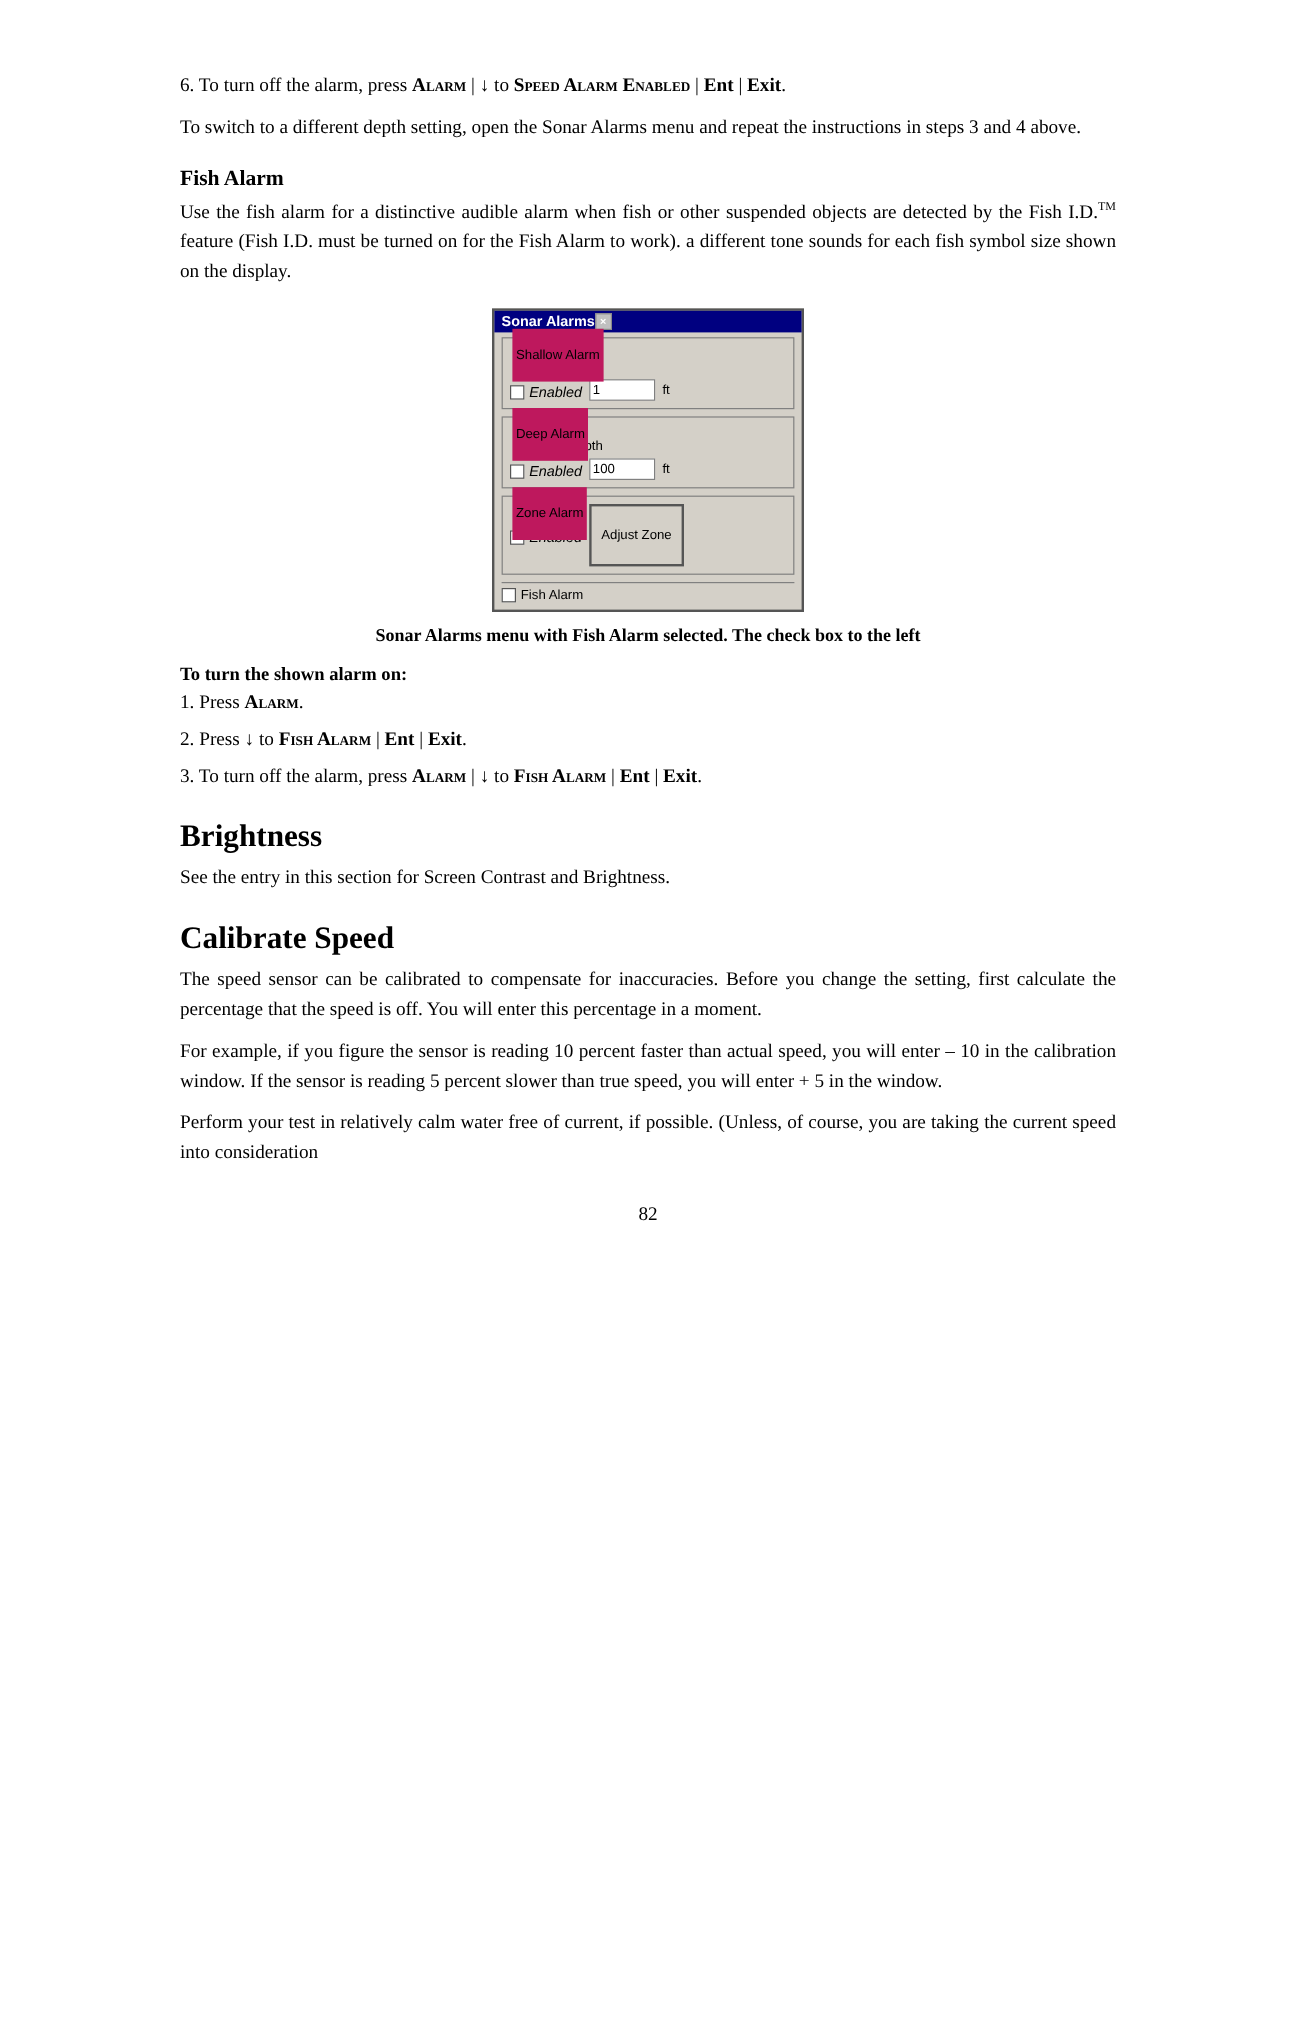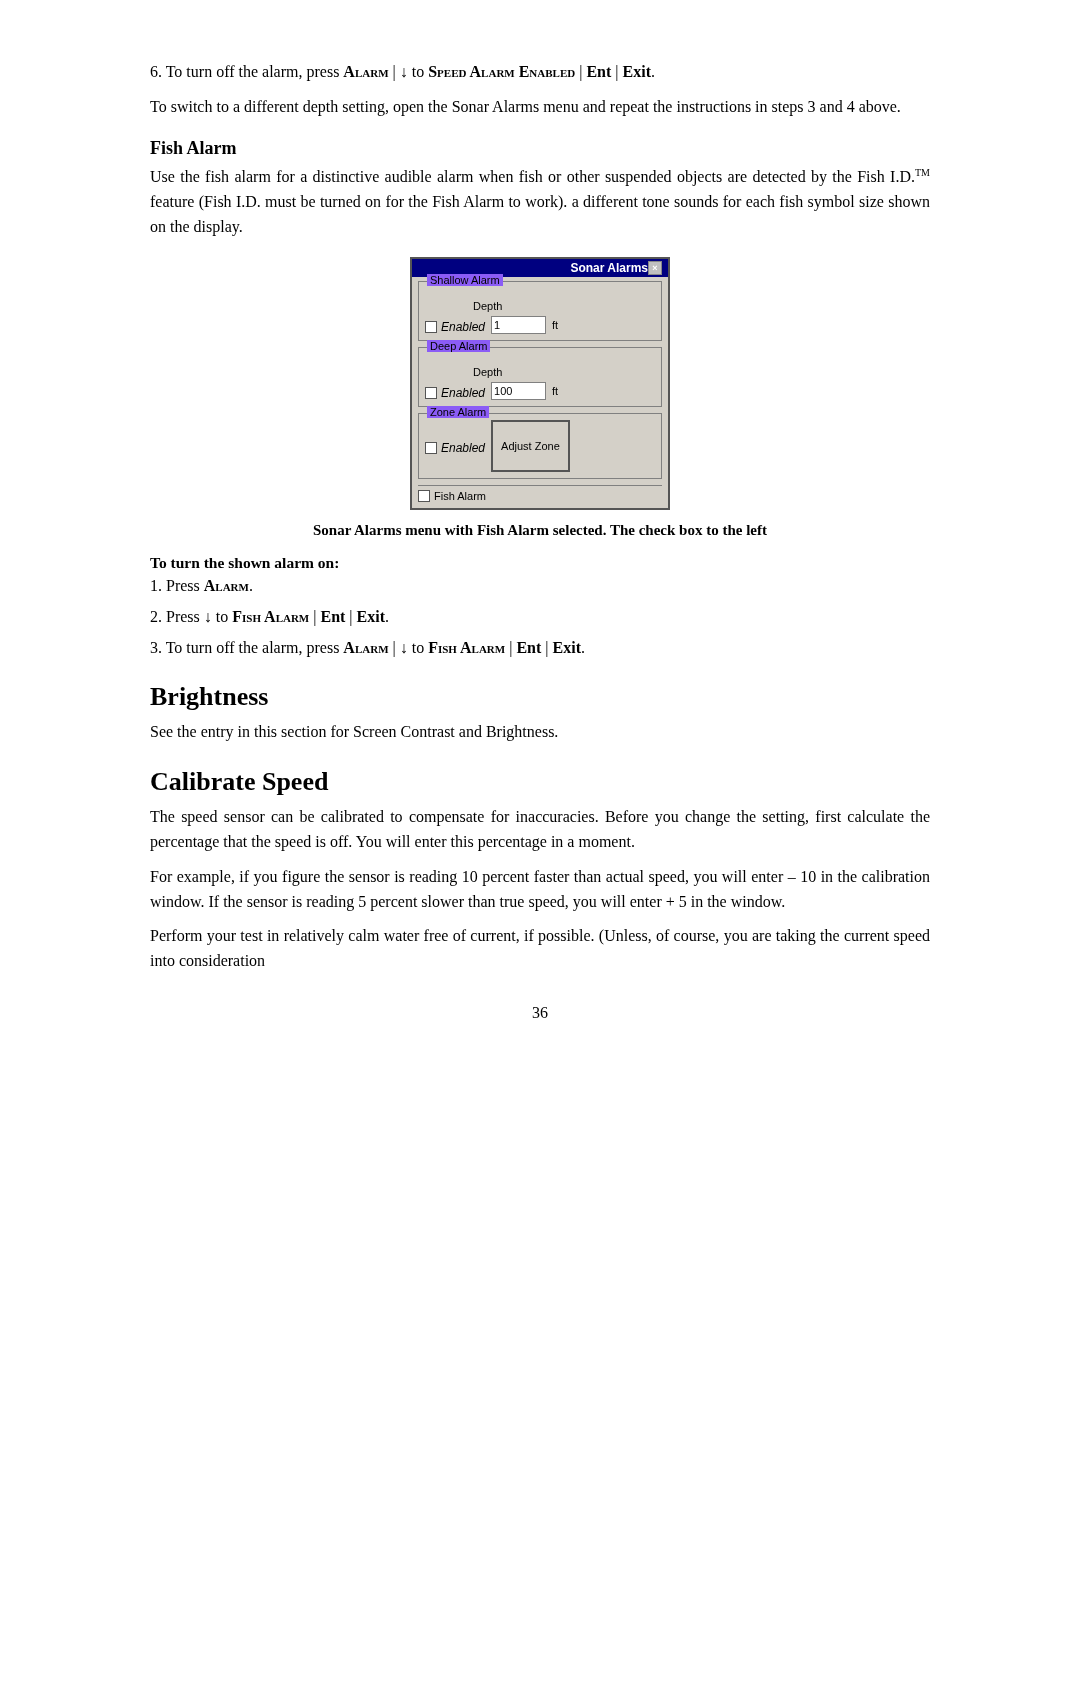--- a/index.html
+++ b/index.html
@@ -84,21 +84,21 @@
       color: #000;
     }
     .dialog-title-bar {
       background: #000080;
       color: #fff;
       font-weight: bold;
       font-size: 12px;
       padding: 2px 6px;
       display: flex;
       align-items: center;
-      justify-content: flex-end;
+      justify-content: flex-start;
     }
     .dialog-title-bar span {
       font-family: Arial, sans-serif;
       font-size: 12px;
     }
     .dialog-title-bar .close-btn {
       background: #c0c0c0;
       border: 1px solid #888;
       width: 14px;
       height: 14px;
@@ -114,22 +114,22 @@
     .group-box {
       border: 1px solid #808080;
       margin-bottom: 6px;
       padding: 2px 6px 6px 6px;
       position: relative;
     }
     .group-box-label {
       position: absolute;
       top: -8px;
       left: 8px;
-      background: #8b5cf6;
-      padding: 0 3px;
+      background: #be185d;
+      padding: 16px 3px;
       font-size: 11px;
     }
     .depth-row {
       display: flex;
       align-items: center;
       margin-top: 4px;
       gap: 6px;
     }
     .depth-label-above {
       font-size: 11px;
@@ -280,14 +280,14 @@
   </div>
 
   <div class="big-heading">Brightness</div>
   <p>See the entry in this section for Screen Contrast and Brightness.</p>
 
   <div class="big-heading">Calibrate Speed</div>
   <p>The speed sensor can be calibrated to compensate for inaccuracies. Before you change the setting, first calculate the percentage that the speed is off. You will enter this percentage in a moment.</p>
   <p>For example, if you figure the sensor is reading 10 percent faster than actual speed, you will enter – 10 in the calibration window. If the sensor is reading 5 percent slower than true speed, you will enter + 5 in the window.</p>
   <p>Perform your test in relatively calm water free of current, if possible. (Unless, of course, you are taking the current speed into consideration</p>
 
-  <div class="page-number">36</div>
+  <div class="page-number">82</div>
 </div>
 
 </body></html>

